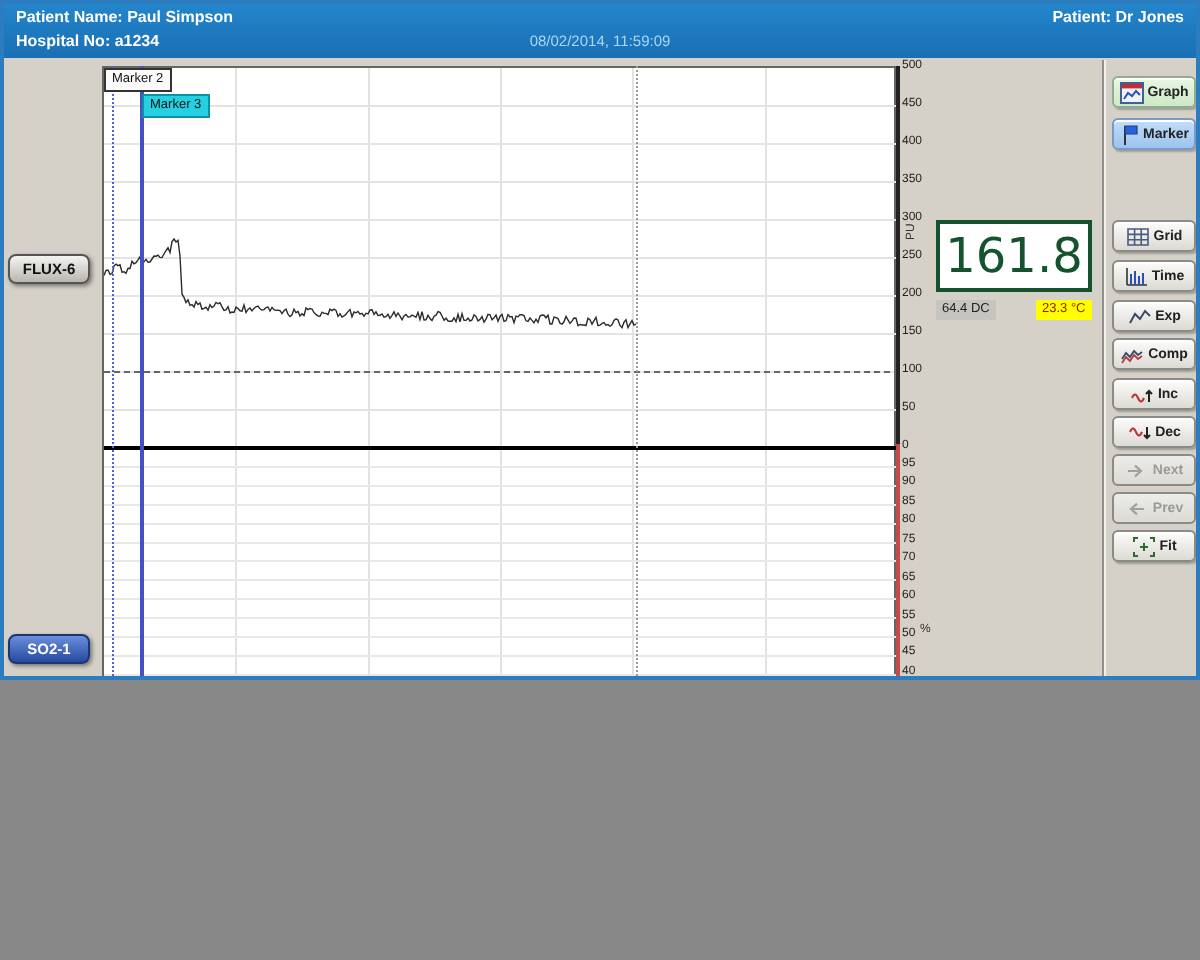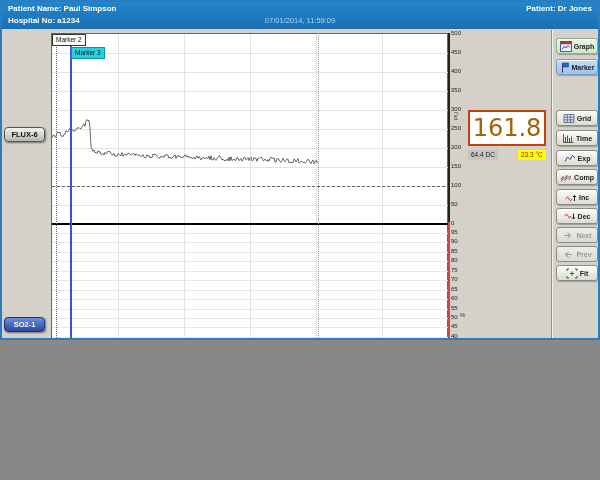--- a/index.html
+++ b/index.html
@@ -28,22 +28,22 @@
                 border:1px solid #333;background:#fafafa;color:#111;z-index:7;white-space:nowrap;}
   .marker-label.cyan{background:#25d0e0;border-color:#0a93a3;}
   
   .chan{position:absolute;width:41px;height:15px;border-radius:4px;font-size:7.5px;font-weight:bold;
         display:flex;align-items:center;justify-content:center;border:1px solid #555;
         box-shadow:1px 1px 2px rgba(0,0,0,.45);z-index:8;}
   .chan.flux{left:4px;top:127px;background:linear-gradient(#f4f4f2,#b9b6ae);color:#111;}
   .chan.so2{left:4px;top:317px;background:linear-gradient(#6a8fdc,#27499f);color:#fff;border-color:#1d3575;}
   
   .flux-box{position:absolute;left:468px;top:110px;width:78px;height:36px;background:#fff;
-            border:2px solid #c2410c;display:flex;align-items:center;justify-content:center;
-            font-family:"DejaVu Sans",sans-serif;font-size:24px;color:#a16207;z-index:8;}
+            border:2px solid #14532d;display:flex;align-items:center;justify-content:center;
+            font-family:"DejaVu Sans",sans-serif;font-size:24px;color:#14532d;z-index:8;}
   .so2-box{position:absolute;left:472px;top:299px;width:72px;height:35px;background:#b9d3ed;
            border:1px solid #5d87c8;box-shadow:3px 3px 3px rgba(60,60,60,.55);
            display:flex;align-items:center;justify-content:center;
            font-family:"DejaVu Sans",sans-serif;font-size:22px;font-weight:bold;color:#e81818;z-index:8;}
   .chip{position:absolute;font-size:6.5px;line-height:8px;padding:1px 3px;z-index:8;white-space:nowrap;}
   .chip.dc{left:468px;top:150px;background:#c6c4be;color:#222;}
   .chip.temp{left:518px;top:150px;background:#ffff00;color:#8b1a1a;}
   .chip.hb{left:474px;top:340px;background:#e9b7b7;color:#c33;}
   
   .vdiv{position:absolute;left:551px;top:30px;width:1px;height:414px;background:#8f8f8f;
@@ -66,21 +66,21 @@
 </style>
 </head>
 <body>
 
 <div class="app">
   <div class="frame"></div>
 
   <div class="header">
     <div class="hdr-t" style="left:8px;top:4px;">Patient Name: Paul Simpson</div>
     <div class="hdr-t" style="left:8px;top:16px;">Hospital No: a1234</div>
-    <div class="hdr-sub" style="left:0;top:16px;width:600px;text-align:center;">07/01/2014, 11:59:09</div>
+    <div class="hdr-sub" style="left:0;top:16px;width:600px;text-align:center;">08/02/2014, 11:59:09</div>
     <div class="hdr-t" style="right:8px;top:4px;">Patient: Dr Jones</div>
   </div>
 
   <div class="plot">
     <svg id="plot-svg" width="397" height="379" viewBox="0 0 397 379">
         <line x1="66.16666666666666" y1="0" x2="66.16666666666666" y2="379" stroke="#e2e2e2" stroke-width="1" shape-rendering="crispEdges"></line>
         <line x1="132.33333333333331" y1="0" x2="132.33333333333331" y2="379" stroke="#e2e2e2" stroke-width="1" shape-rendering="crispEdges"></line>
         <line x1="198.5" y1="0" x2="198.5" y2="379" stroke="#e2e2e2" stroke-width="1" shape-rendering="crispEdges"></line>
         <line x1="264.66666666666663" y1="0" x2="264.66666666666663" y2="379" stroke="#e2e2e2" stroke-width="1" shape-rendering="crispEdges"></line>
         <line x1="330.83333333333337" y1="0" x2="330.83333333333337" y2="379" stroke="#e2e2e2" stroke-width="1" shape-rendering="crispEdges"></line>

